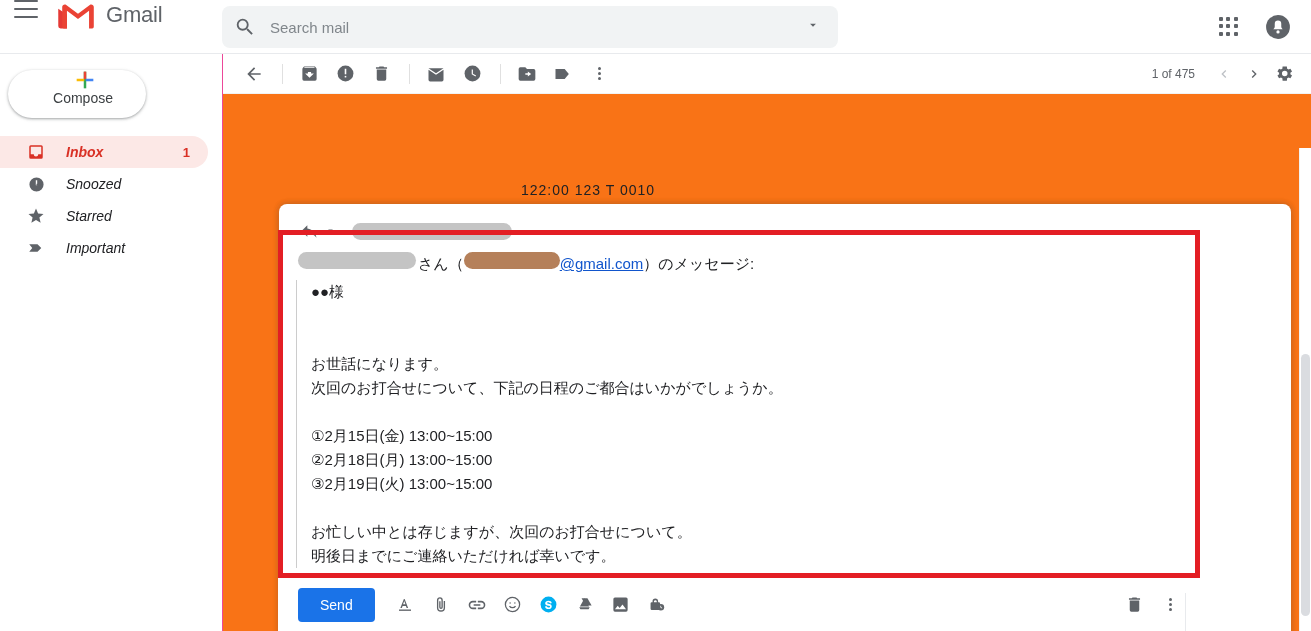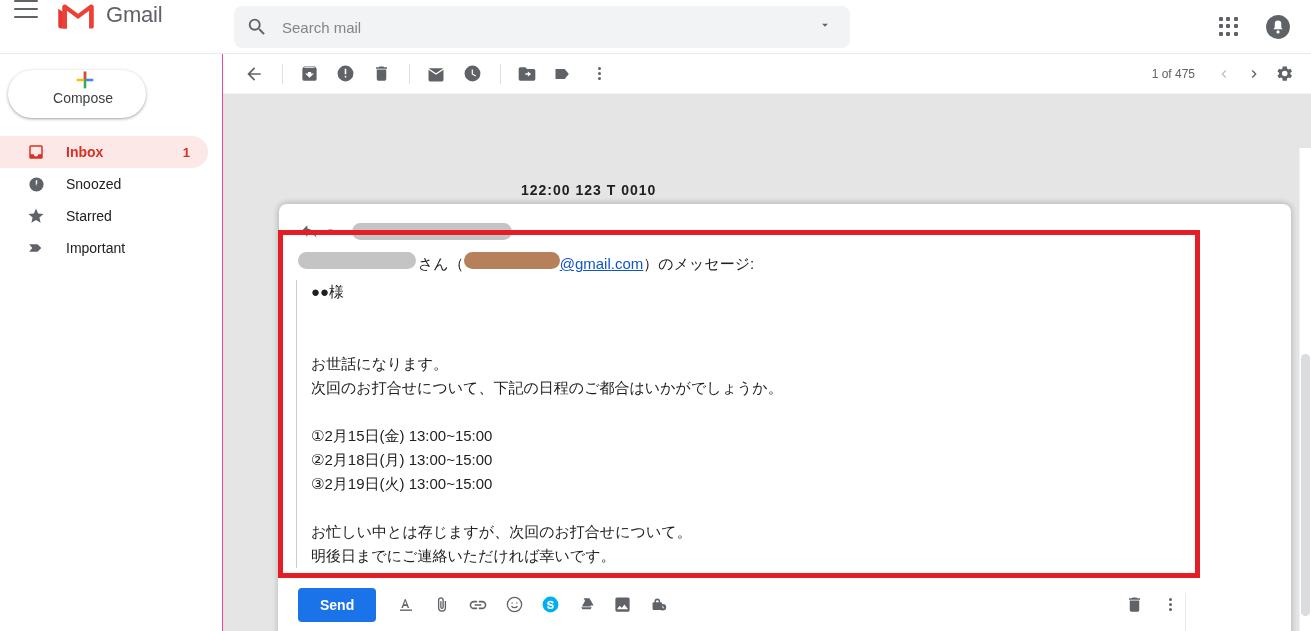--- a/index.html
+++ b/index.html
@@ -28,21 +28,21 @@
   .hamburger span { display: block; height: 2px; background: #5f6368; border-radius: 1px; }
 
   .brand { display: flex; align-items: center; margin-left: 20px; }
   .gmail-m { width: 40px; height: 30px; }
   .brand-text {
     font-size: 22px; color: #5f6368; margin-left: 8px;
     letter-spacing: -0.2px;
   }
 
   .searchwrap {
-    position: absolute; left: 234px; top: 6px;
+    position: absolute; left: 222px; top: 6px;
     width: 616px; height: 42px;
     background: #f1f3f4;
     border-radius: 8px;
     display: flex; align-items: center;
   }
   .search-ico { margin-left: 12px; display: flex; }
   .search-input {
     flex: 1; border: none; background: transparent; outline: none;
     font-size: 15px; color: #202124; margin-left: 14px;
     font-family: "Liberation Sans", sans-serif;
@@ -76,21 +76,21 @@
 
   .navlist { margin-top: 18px; }
   .navitem {
     height: 32px; display: flex; align-items: center;
     padding-left: 26px; border-radius: 0 16px 16px 0;
     margin-right: 14px; cursor: pointer;
     font-size: 14px; color: #202124;
   }
   .navitem.active { background: #fce8e6; color: #d93025; font-weight: bold; }
   .navitem .nav-ico { width: 20px; height: 20px; display:flex; align-items:center; justify-content:center; }
-  .navitem .nav-label { margin-left: 20px; flex: 1; }
+  .navitem .nav-label { margin-left: 20px; flex: 1; font-style: italic; }
   .navitem .nav-count { font-size: 13px; margin-right: 18px; font-weight: bold; }
 
   
   .main {
     position: absolute; top: 54px; left: 222px;
     width: 1089px; height: 577px;
     background: #fff;
     border-left: 1px solid #ec4899;
   }
   .msg-toolbar {
@@ -99,21 +99,21 @@
     padding-left: 14px;
     border-bottom: 1px solid #f1f3f4;
   }
   .tb-ico { width: 34px; height: 34px; display:flex; align-items:center; justify-content:center; cursor:pointer; margin-right: 2px; }
   .tb-sep { width: 1px; height: 20px; background: #e0e0e0; margin: 0 9px; }
   .tb-right { position: absolute; right: 12px; display: flex; align-items: center; }
   .pagecount { font-size: 12px; color: #5f6368; margin-right: 14px; }
   .arrow-btn { width: 30px; height: 30px; display:flex; align-items:center; justify-content:center; cursor:pointer; }
 
   
-  .scrollarea { position: relative; height: 537px; overflow: hidden; background: #e5e5e5; font-weight: bold; }
+  .scrollarea { position: relative; height: 537px; overflow: hidden; background: #f97316; }
 
   .cut-text {
     position: absolute; left: 298px; top: 88px;
     font-size: 14px; color: #202124; white-space: nowrap;
     letter-spacing: 1px;
   }
   .circ-row {
     position: absolute; left: 296px; top: 108px;
     font-size: 14px; color: #202124; letter-spacing: 3px; white-space: nowrap;
   }
@@ -165,21 +165,21 @@
     position: absolute; left: 278px; top: 578px;
     width: 922px; height: 53px;
     background: #fff;
     display: flex; align-items: center;
   }
   .send-btn {
     margin-left: 20px;
     height: 34px; padding: 8px 22px;
     background: #1a73e8; color: #fff;
     border: none; border-radius: 4px;
-    font-size: 14px; font-weight: bold;
+    font-size: 14px; font-weight: normal;
     cursor: pointer;
     font-family: "Liberation Sans", sans-serif;
   }
   .fmt-ico { width: 32px; height: 32px; display:flex; align-items:center; justify-content:center; cursor:pointer; margin-left: 4px; }
   .sendbar-right { position: absolute; right: 14px; display: flex; align-items: center; }
   .vdiv { position: absolute; right: 0; top: 4px; width: 1px; height: 44px; background: #e8eaed; }
 
   
   .scrollbar {
     position: absolute; right: 0; top: 94px;

